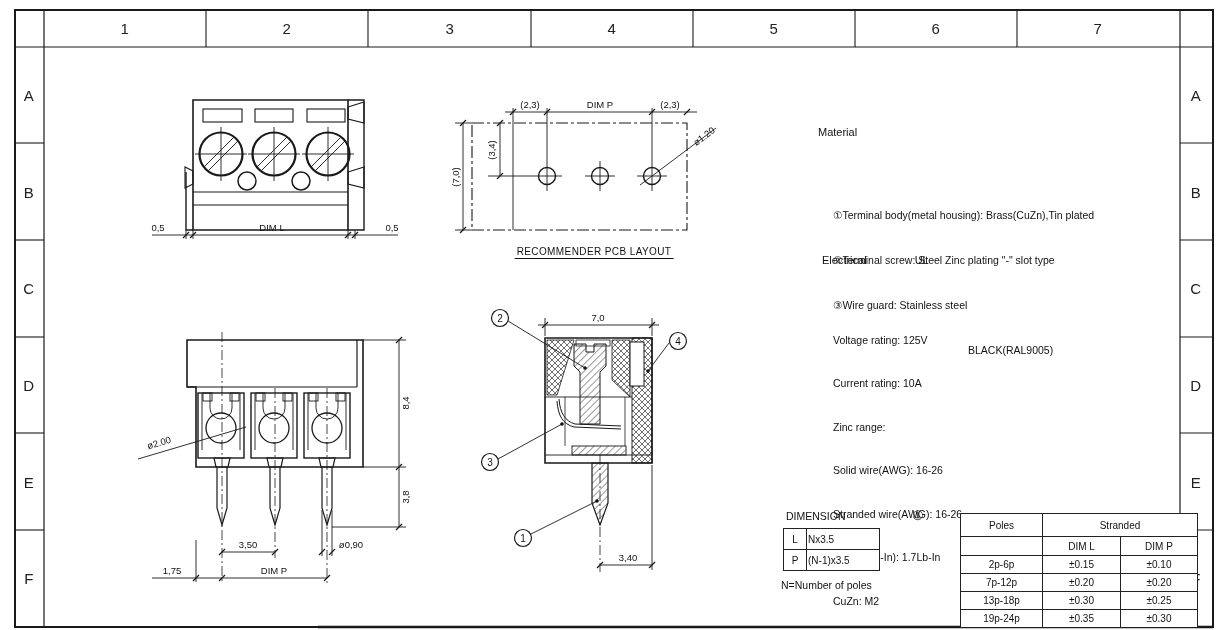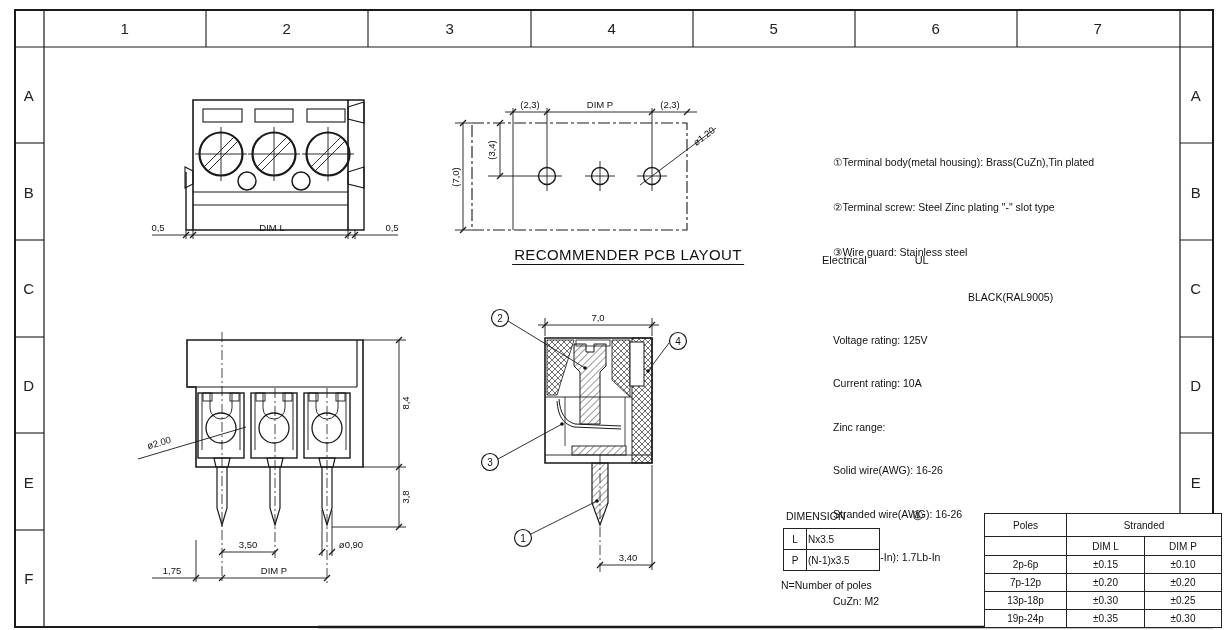--- a/index.html
+++ b/index.html
@@ -12,28 +12,28 @@
   text.call{font-family:"Liberation Sans",sans-serif;font-size:10px;fill:#111}
   .zone{position:absolute;transform:translate(-50%,-50%);font-size:15px;color:#222;letter-spacing:.5px}
   .blk{position:absolute;font-size:10.5px;line-height:15px;white-space:pre}
   .blk .title{font-size:11px;margin-bottom:8px}
   .mat-items{padding-left:15px}
   .mat-note{margin-left:135px}
   .elec{line-height:14.5px}
   .elec .etitle{font-size:11px;margin-bottom:7px;padding-left:12px}
   .elec .ecert{margin-left:48px}
   .elec .elines{padding-left:23px}
-  .caption{position:absolute;left:628px;top:246px;transform:translateX(-50%);
-           font-size:15px;letter-spacing:.4px;border-bottom:1.5px solid #111;
+  .caption{position:absolute;left:594px;top:246px;transform:translateX(-50%);
+           font-size:10px;letter-spacing:.4px;border-bottom:1.5px solid #111;
            padding:0 2px 1px;white-space:nowrap}
   table.dt{position:absolute;border-collapse:collapse;table-layout:fixed;background:#fff}
   table.dt td{border:1.2px solid #222;font-size:10px;padding:0;text-align:center;white-space:nowrap}
   .dimtab{left:783px;top:528px}
   .dimtab td.v{text-align:left;padding-left:1px}
-  .toltab{left:984px;top:513px}
+  .toltab{left:960px;top:513px}
   .lbl{position:absolute;font-size:10.5px;white-space:nowrap}
   .callout1{position:absolute;left:912px;top:508px;font-size:13px}
 </style>
 </head>
 <body>
 
 <svg width="1231" height="630" viewBox="0 0 1231 630">
   <defs>
     <pattern id="hd" patternUnits="userSpaceOnUse" width="5" height="5" patternTransform="rotate(45)">
       <line x1="0" y1="0" x2="0" y2="5" stroke="#333" stroke-width="1"></line>
@@ -336,20 +336,21 @@
 <span class="zone" style="left:1196px;top:95px">A</span>
 <span class="zone" style="left:1196px;top:192px">B</span>
 <span class="zone" style="left:1196px;top:288px">C</span>
 <span class="zone" style="left:1196px;top:385px">D</span>
 <span class="zone" style="left:1196px;top:482px">E</span>
 <span class="zone" style="left:1196px;top:578px">F</span>
 
 <div class="caption">RECOMMENDER PCB LAYOUT</div>
 
 <div class="blk" style="left:818px;top:95px">
+  <div class="title">Material</div>
   <div class="mat-items">
     <div>①Terminal body(metal housing): Brass(CuZn),Tin plated</div>
     <div>②Terminal screw: Steel Zinc plating "-" slot type</div>
     <div>③Wire guard: Stainless steel</div>
     <div class="mat-note">BLACK(RAL9005)</div>
   </div>
 </div>
 
 <div class="blk elec" style="left:810px;top:224px">
   <div class="etitle"><span>Electrical</span><span class="ecert">UL</span></div>

